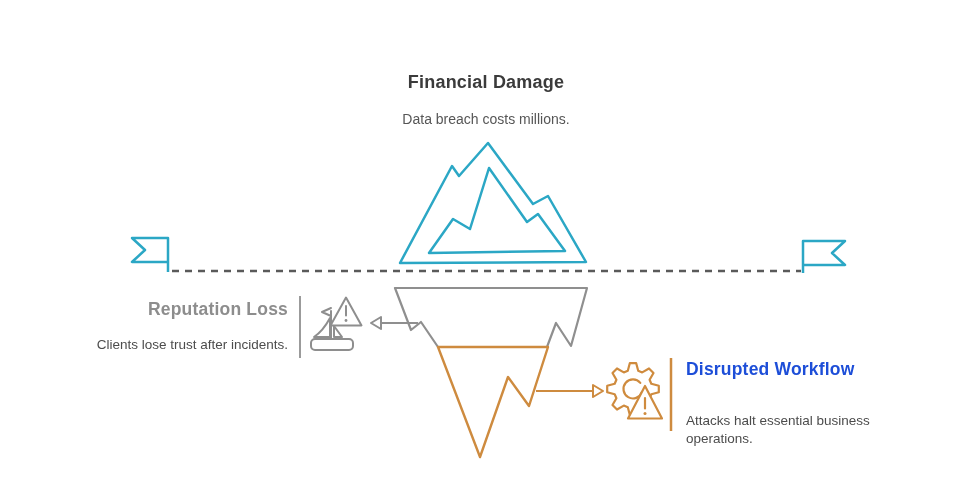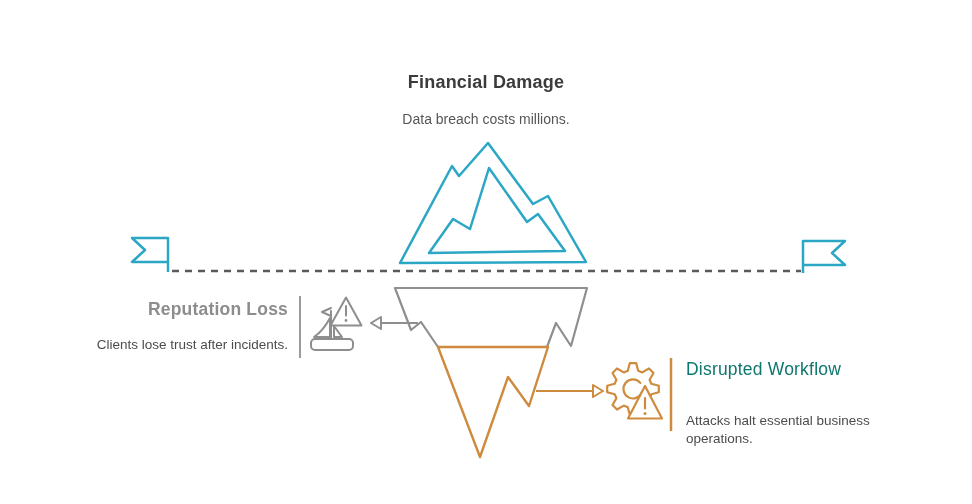--- a/index.html
+++ b/index.html
@@ -17,21 +17,21 @@
     font-size:18px;font-weight:bold;color:#3b3b3b;letter-spacing:.2px;
   }
   .subtitle{
     left:0;right:0;top:111px;text-align:center;
     font-size:14px;color:#565656;
   }
   .left-block{right:684px;top:299px;text-align:right;width:260px;}
   .left-heading{font-size:17.5px;font-weight:bold;color:#8d8d8d;letter-spacing:.2px;}
   .left-body{margin-top:17px;font-size:13.5px;color:#4c4c4c;white-space:nowrap;}
   .right-block{left:686px;top:359px;text-align:left;width:220px;}
-  .right-heading{font-size:17.5px;font-weight:normal;color:#0f766e;letter-spacing:.2px;}
+  .right-heading{font-size:17.5px;font-weight:bold;color:#1d4ed8;letter-spacing:.2px;}
   .right-body{margin-top:32px;font-size:13.5px;color:#4c4c4c;line-height:1.3;}
 </style>
 </head>
 <body>
 
 <div id="canvas">
 
   <svg id="art" width="972" height="504" viewBox="0 0 972 504">
 
     <line x1="172" y1="271" x2="801" y2="271" stroke="#5a5a5a" stroke-width="2.5" stroke-dasharray="7 6"></line>

